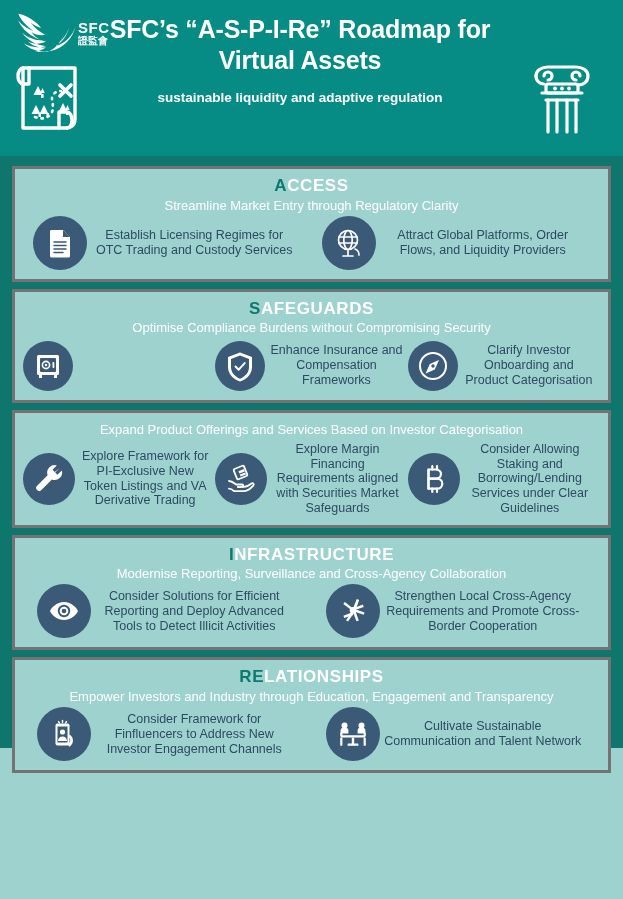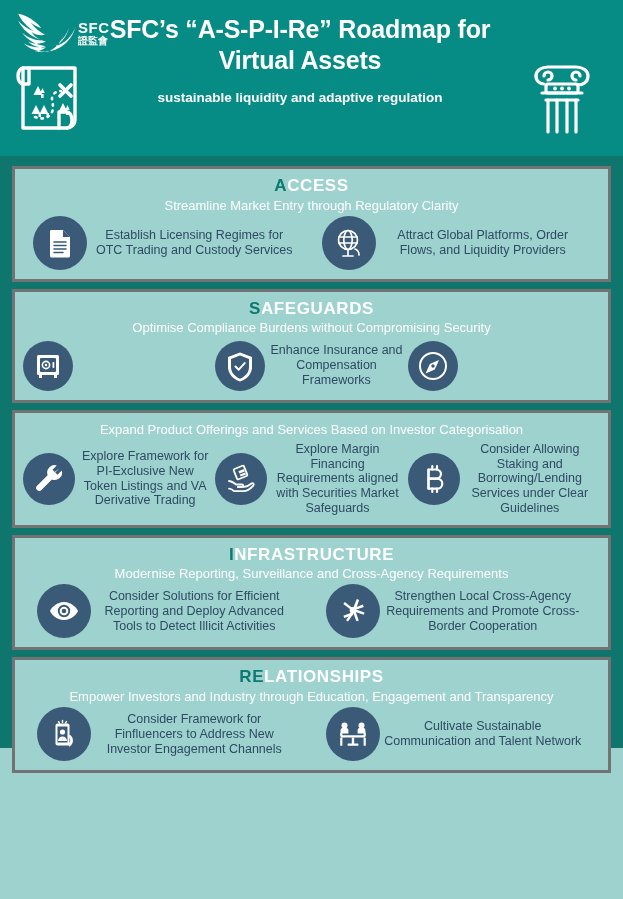--- a/index.html
+++ b/index.html
@@ -225,20 +225,21 @@
           <div class="item-label">Enhance Insurance and Compensation Frameworks</div>
         </div>
         <div class="item">
           <div class="circle">
             <svg viewBox="0 0 32 32">
               <circle cx="16" cy="16" r="13" fill="none" stroke="#ffffff" stroke-width="2"></circle>
               <path fill="#ffffff" d="M22 10l-4.2 9.4L8.6 23.4l4.2-9.4z"></path>
               <circle cx="16" cy="16" r="1.7" fill="#3a5a78"></circle>
             </svg>
           </div>
+          <div class="item-label">Clarify Investor Onboarding and Product Categorisation</div>
         </div>
       </div>
     </div>
 
     <div class="panel panel-products">
       <div class="panel-sub">Expand Product Offerings and Services Based on Investor Categorisation</div>
       <div class="items items-3">
         <div class="item">
           <div class="circle">
             <svg viewBox="0 0 32 32">
@@ -274,21 +275,21 @@
           </div>
           <div class="item-label">Consider Allowing Staking and Borrowing/Lending Services under Clear Guidelines</div>
         </div>
       </div>
     </div>
 
     <div class="panel panel-infrastructure">
       <div class="panel-title">
         <span class="accent">I</span><span>NFRASTRUCTURE</span>
       </div>
-      <div class="panel-sub">Modernise Reporting, Surveillance and Cross-Agency Requirements</div>
+      <div class="panel-sub">Modernise Reporting, Surveillance and Cross-Agency Collaboration</div>
       <div class="items items-2">
         <div class="item">
           <div class="circle">
             <svg viewBox="0 0 32 32">
               <path fill="#ffffff" d="M16 7C8.6 7 3.2 13 2 16c1.2 3 6.6 9 14 9s12.8-6 14-9c-1.2-3-6.6-9-14-9zm0 15.2A6.2 6.2 0 1 1 22.2 16 6.2 6.2 0 0 1 16 22.2z"></path>
               <circle cx="16" cy="16" r="4.3" fill="#ffffff"></circle>
               <circle cx="16" cy="16" r="2.3" fill="#3a5a78"></circle>
             </svg>
           </div>
           <div class="item-label">Consider Solutions for Efficient Reporting and Deploy Advanced Tools to Detect Illicit Activities</div>

